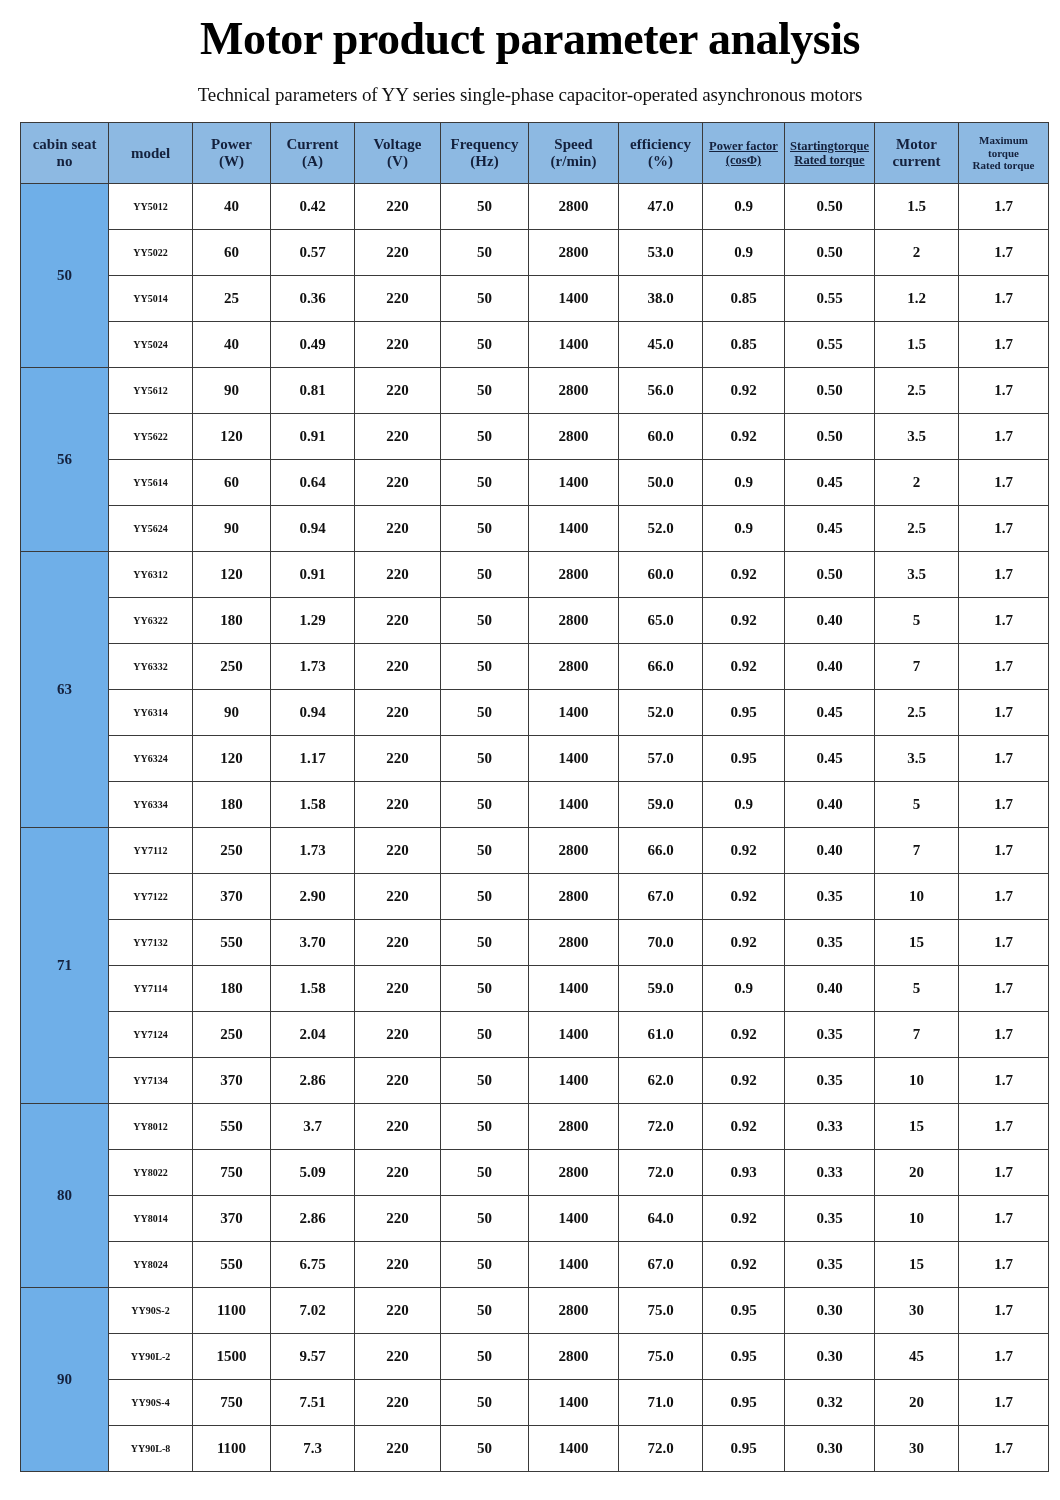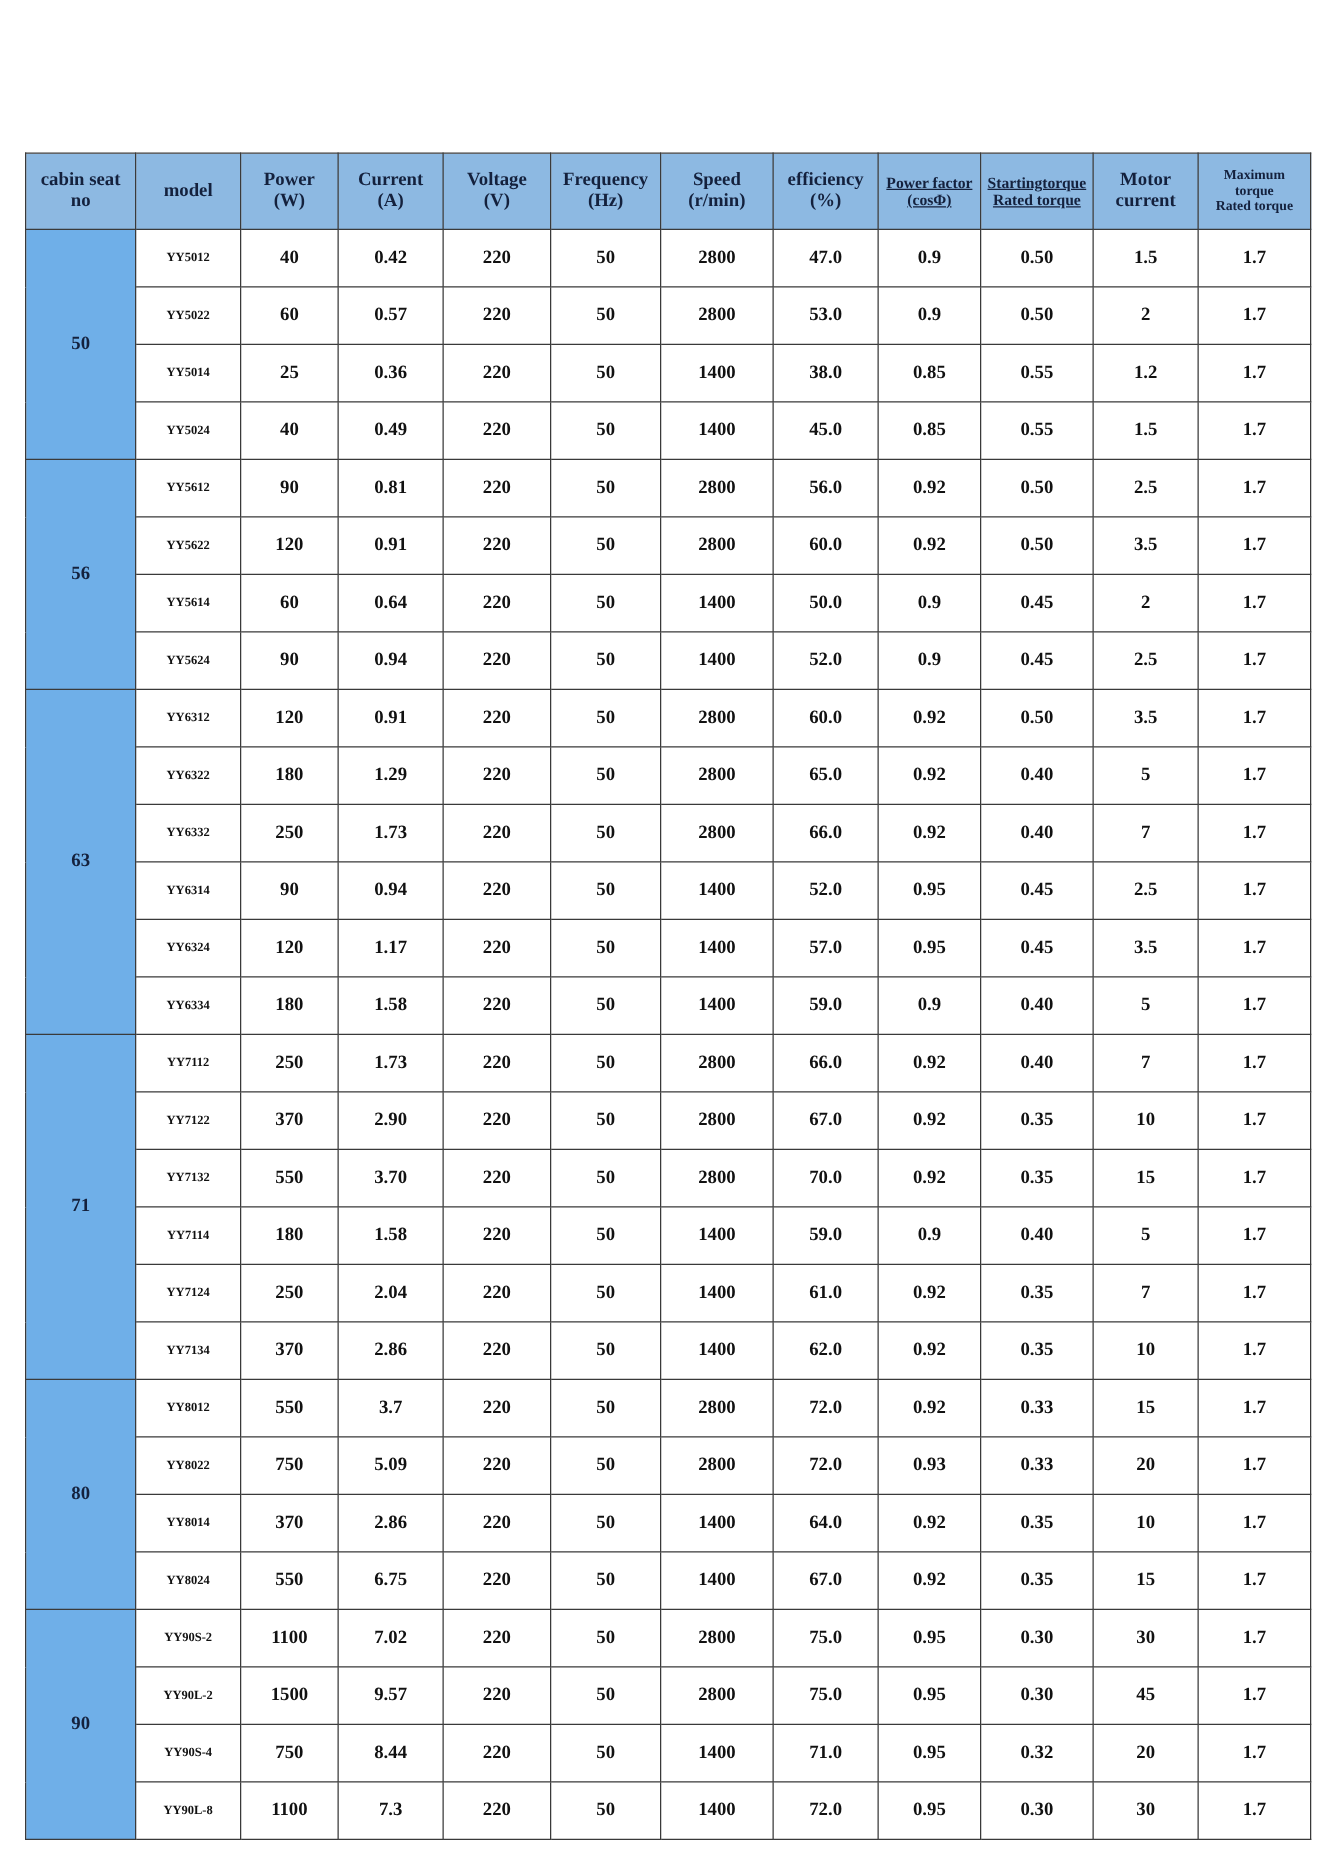--- a/index.html
+++ b/index.html
@@ -111,20 +111,22 @@
   col.c-pf { width: 82px; }
   col.c-start { width: 90px; }
   col.c-stall { width: 84px; }
   col.c-max { width: 90px; }
 </style>
 </head>
 <body>
 
 <div class="page">
 
+  <h1 class="doc-title">Motor product parameter analysis</h1>
+  <p class="doc-subtitle">Technical parameters of YY series single-phase capacitor-operated asynchronous motors</p>
 
   <div class="table-wrap">
     <table class="spec">
       <colgroup>
         <col class="c-group">
           <col class="c-model">
           <col class="c-power">
           <col class="c-current">
         <col class="c-voltage">
           <col class="c-freq">
@@ -528,21 +530,21 @@
             <td>2800</td>
             <td>75.0</td>
             <td>0.95</td>
             <td>0.30</td>
             <td>45</td>
             <td>1.7</td>
           </tr>
           <tr>
             <td class="model-cell">YY90S-4</td>
             <td>750</td>
-            <td>8.44</td>
+            <td>7.51</td>
             <td>220</td>
             <td>50</td>
             <td>1400</td>
             <td>71.0</td>
             <td>0.95</td>
             <td>0.32</td>
             <td>20</td>
             <td>1.7</td>
           </tr>
           <tr>

